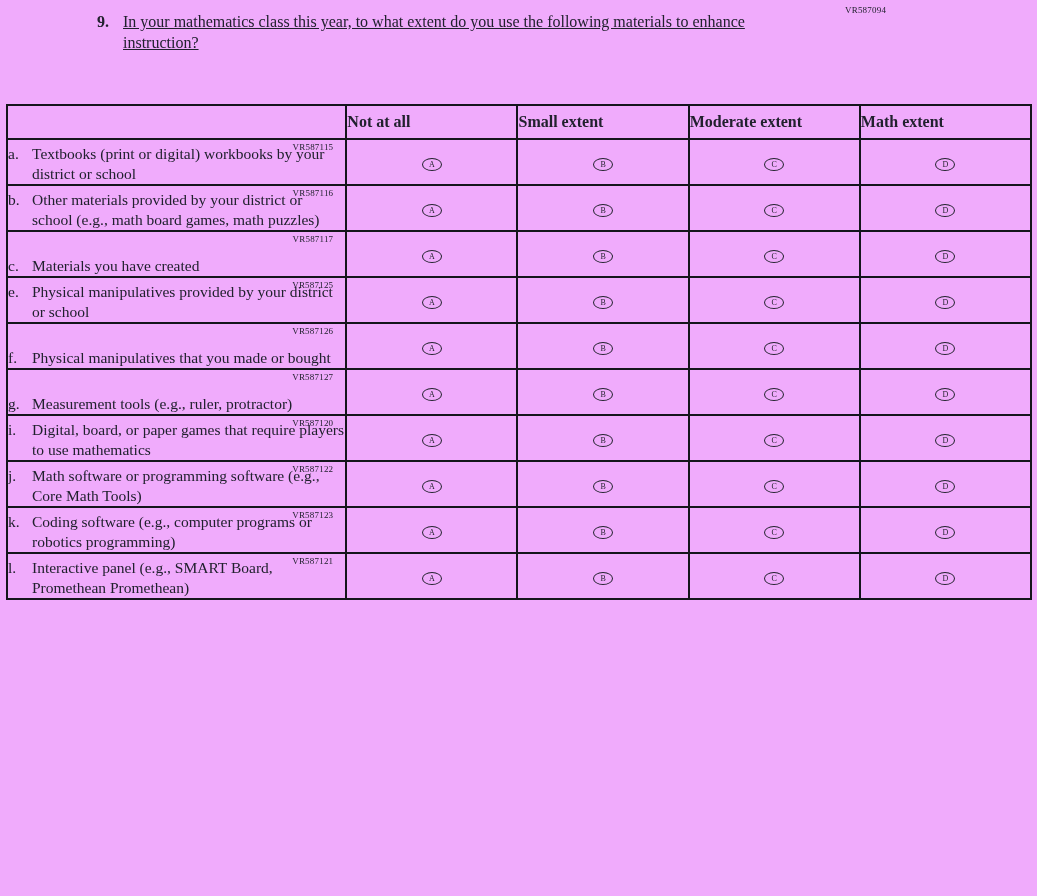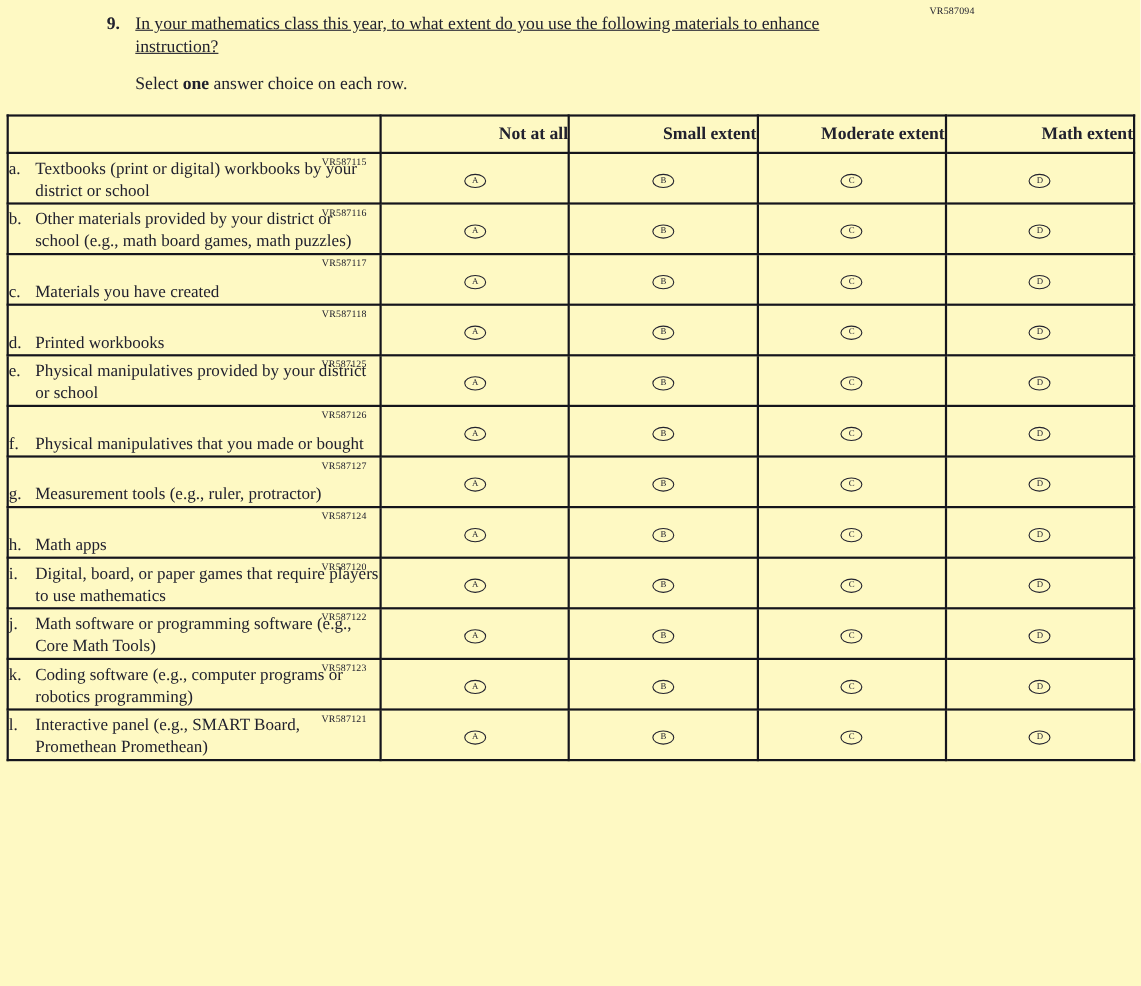--- a/index.html
+++ b/index.html
@@ -5,21 +5,21 @@
   html, body {
     margin: 0;
     padding: 0;
     background: #ffffff;
     font-family: "Liberation Serif", "DejaVu Serif", serif;
   }
   .page {
     position: relative;
     width: 1037px;
     height: 896px;
-    background: #fef9c3;
+    background: #f0abfc;
     color: #21212e;
     overflow: hidden;
   }
   .form-code-top {
     position: absolute;
     top: 5px;
     left: 845px;
     font-size: 9px;
     letter-spacing: 0.2px;
   }
@@ -62,21 +62,21 @@
 
   table.answer-table th,
   table.answer-table td {
     border: 2px solid #15151c;
     padding: 0;
   }
   thead th {
     height: 32px;
     font-size: 16px;
     font-weight: bold;
-    text-align: right;
+    text-align: left;
     vertical-align: middle;
     border-bottom: 6px double #15151c;
   }
   td.label-cell {
     position: relative;
     height: 44px;
     vertical-align: bottom;
     padding: 16px 6px 7px 8px;
     font-size: 15.5px;
     line-height: 1.28;
@@ -122,21 +122,20 @@
 
 <div class="page">
 
   <div class="form-code-top">VR587094</div>
 
   <div class="question-block">
     <div class="question-line">
       <span class="q-num">9.</span>
       <span class="q-text">In your mathematics class this year, to what extent do you use the following materials to enhance instruction?</span>
     </div>
-    <div class="instruction"><span>Select </span><span class="bold">one</span><span> answer choice on each row.</span></div>
   </div>
 
   <table class="answer-table">
     <colgroup>
       <col class="c-label">
       <col class="c-opt">
       <col class="c-opt">
       <col class="c-opt">
       <col class="c-opt">
     </colgroup>
@@ -208,41 +207,20 @@
             </span></td>
           <td class="bubble-cell"><span class="bubble">
               <span class="bubble-letter">C</span>
             </span></td>
           <td class="bubble-cell"><span class="bubble">
               <span class="bubble-letter">D</span>
             </span></td>
         </tr>
         <tr>
           <td class="label-cell">
-            <span class="vr-code">VR587118</span>
-            <div class="row-label">
-              <span class="row-letter">d.</span>
-              <span class="row-text">Printed workbooks</span>
-            </div>
-          </td>
-          <td class="bubble-cell"><span class="bubble">
-              <span class="bubble-letter">A</span>
-            </span></td>
-          <td class="bubble-cell"><span class="bubble">
-              <span class="bubble-letter">B</span>
-            </span></td>
-          <td class="bubble-cell"><span class="bubble">
-              <span class="bubble-letter">C</span>
-            </span></td>
-          <td class="bubble-cell"><span class="bubble">
-              <span class="bubble-letter">D</span>
-            </span></td>
-        </tr>
-        <tr>
-          <td class="label-cell">
             <span class="vr-code">VR587125</span>
             <div class="row-label">
               <span class="row-letter">e.</span>
               <span class="row-text">Physical manipulatives provided by your district or school</span>
             </div>
           </td>
           <td class="bubble-cell"><span class="bubble">
               <span class="bubble-letter">A</span>
             </span></td>
           <td class="bubble-cell"><span class="bubble">
@@ -292,41 +270,20 @@
             </span></td>
           <td class="bubble-cell"><span class="bubble">
               <span class="bubble-letter">C</span>
             </span></td>
           <td class="bubble-cell"><span class="bubble">
               <span class="bubble-letter">D</span>
             </span></td>
         </tr>
         <tr>
           <td class="label-cell">
-            <span class="vr-code">VR587124</span>
-            <div class="row-label">
-              <span class="row-letter">h.</span>
-              <span class="row-text">Math apps</span>
-            </div>
-          </td>
-          <td class="bubble-cell"><span class="bubble">
-              <span class="bubble-letter">A</span>
-            </span></td>
-          <td class="bubble-cell"><span class="bubble">
-              <span class="bubble-letter">B</span>
-            </span></td>
-          <td class="bubble-cell"><span class="bubble">
-              <span class="bubble-letter">C</span>
-            </span></td>
-          <td class="bubble-cell"><span class="bubble">
-              <span class="bubble-letter">D</span>
-            </span></td>
-        </tr>
-        <tr>
-          <td class="label-cell">
             <span class="vr-code">VR587120</span>
             <div class="row-label">
               <span class="row-letter">i.</span>
               <span class="row-text">Digital, board, or paper games that require players to use mathematics</span>
             </div>
           </td>
           <td class="bubble-cell"><span class="bubble">
               <span class="bubble-letter">A</span>
             </span></td>
           <td class="bubble-cell"><span class="bubble">

